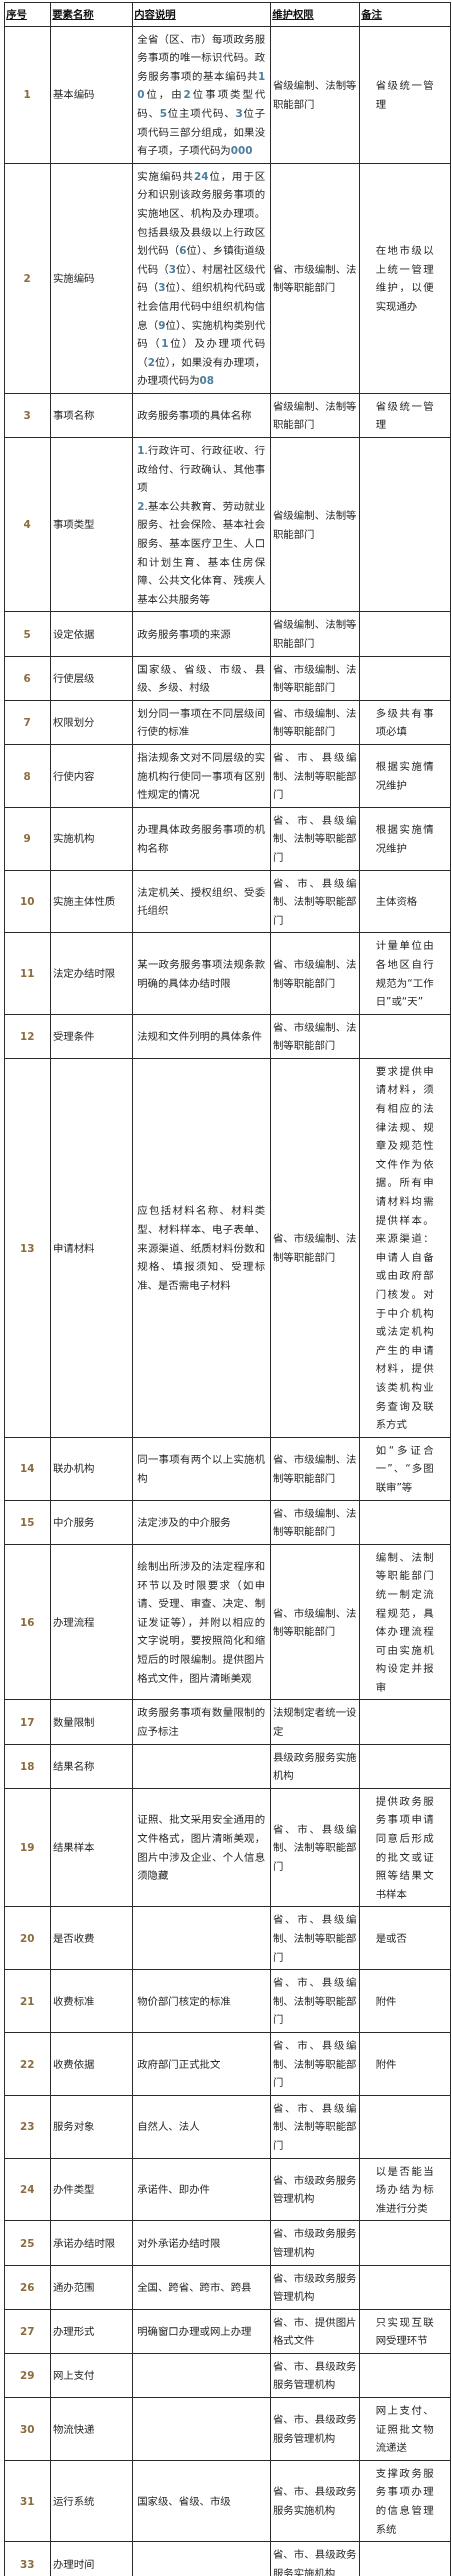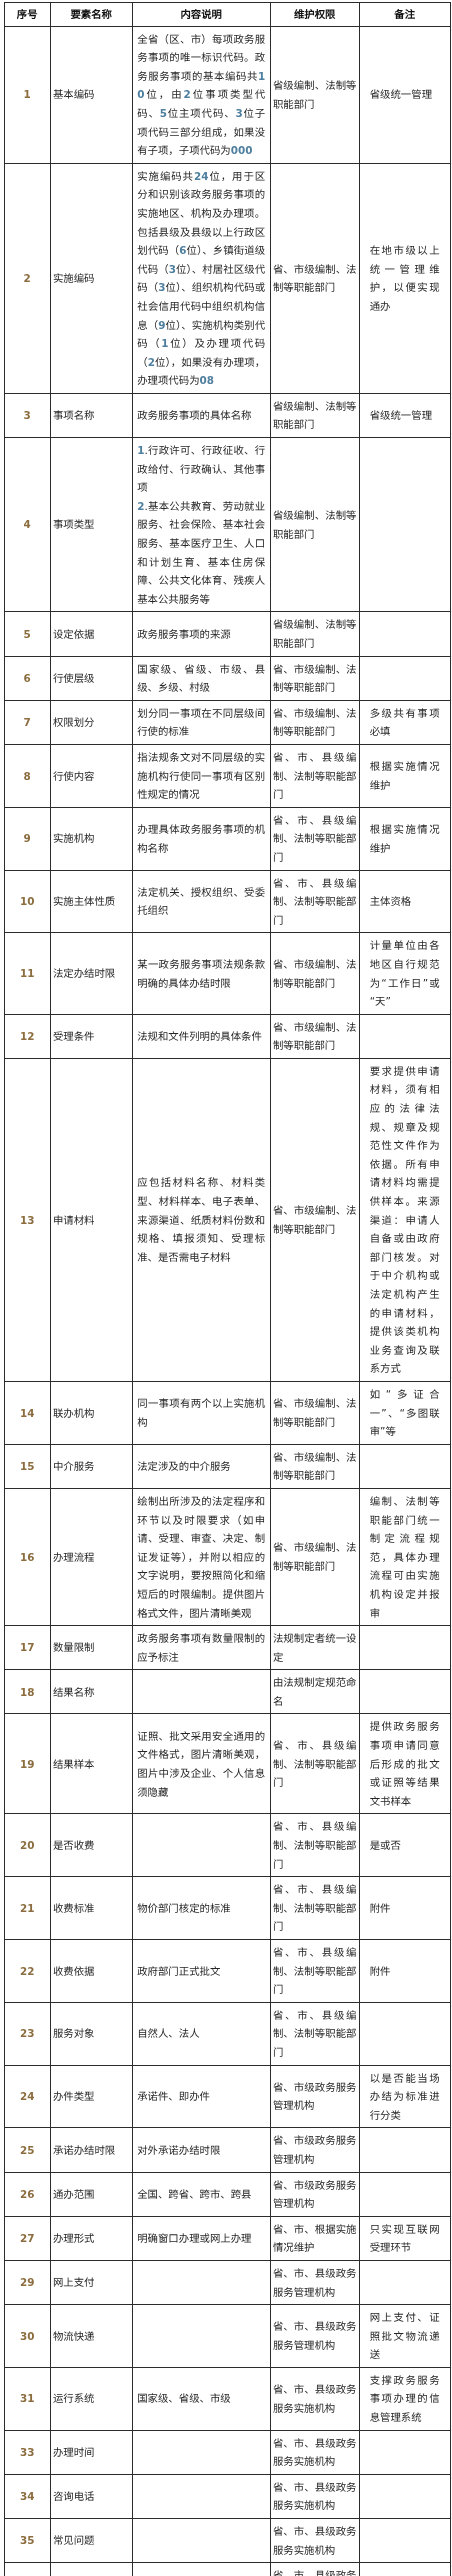--- a/index.html
+++ b/index.html
@@ -30,25 +30,26 @@
   col.c-note{width:91px;}
   th,td{
     border:1.1px solid var(--grid);
     font-size:10.4px;
     vertical-align:middle;
     word-break:break-all;
     overflow-wrap:anywhere;
   }
   thead th{
     font-weight:bold;
-    text-align:center;
+    text-align:left;
     padding:4.5px 1.5px;
     line-height:13.4px;
     color:#111;
     border-bottom-width:1.5px;
+    text-decoration:underline;
   }
   td{line-height:18.6px;}
   td.cell-no{
     text-align:center;
     padding:3px 1.5px;
     color:var(--serial);
   }
   td.cell-no .num{color:var(--serial);}
   td.cell-name{
     padding:3px 2.2px;
@@ -60,21 +61,21 @@
   }
   td.cell-auth{
     text-align:justify;
     text-justify:inter-character;
     padding:3px 2.2px;
     margin-left:17px;
   }
   td.cell-note{
     text-align:justify;
     text-justify:inter-character;
-    padding:3px 10px;
+    padding:3px 16px;
   }
   .num{color:var(--numblue);font-weight:bold;}
 </style>
 </head>
 <body>
 
 <div class="page">
   <table class="elements">
     <colgroup>
       <col class="c-no">
@@ -209,21 +210,21 @@
           <td class="cell-no"><span class="num">17</span></td>
           <td class="cell-name">数量限制</td>
           <td class="cell-desc">政务服务事项有数量限制的应予标注</td>
           <td class="cell-auth">法规制定者统一设定</td>
           <td class="cell-note"></td>
         </tr>
         <tr>
           <td class="cell-no"><span class="num">18</span></td>
           <td class="cell-name">结果名称</td>
           <td class="cell-desc"></td>
-          <td class="cell-auth">由法规制定规范命名</td>
+          <td class="cell-auth">县级政务服务实施机构</td>
           <td class="cell-note"></td>
         </tr>
         <tr>
           <td class="cell-no"><span class="num">19</span></td>
           <td class="cell-name">结果样本</td>
           <td class="cell-desc">证照、批文采用安全通用的文件格式，图片清晰美观，图片中涉及企业、个人信息须隐藏</td>
           <td class="cell-auth">省、市、县级编制、法制等职能部门</td>
           <td class="cell-note">提供政务服务事项申请同意后形成的批文或证照等结果文书样本</td>
         </tr>
         <tr>
@@ -272,21 +273,21 @@
           <td class="cell-no"><span class="num">26</span></td>
           <td class="cell-name">通办范围</td>
           <td class="cell-desc">全国、跨省、跨市、跨县</td>
           <td class="cell-auth">省、市级政务服务管理机构</td>
           <td class="cell-note"></td>
         </tr>
         <tr>
           <td class="cell-no"><span class="num">27</span></td>
           <td class="cell-name">办理形式</td>
           <td class="cell-desc">明确窗口办理或网上办理</td>
-          <td class="cell-auth">省、市、根据实施情况维护</td>
+          <td class="cell-auth">省、市、提供图片格式文件</td>
           <td class="cell-note">只实现互联网受理环节</td>
         </tr>
         <tr>
           <td class="cell-no"><span class="num">29</span></td>
           <td class="cell-name">网上支付</td>
           <td class="cell-desc"></td>
           <td class="cell-auth">省、市、县级政务服务管理机构</td>
           <td class="cell-note"></td>
         </tr>
         <tr>

